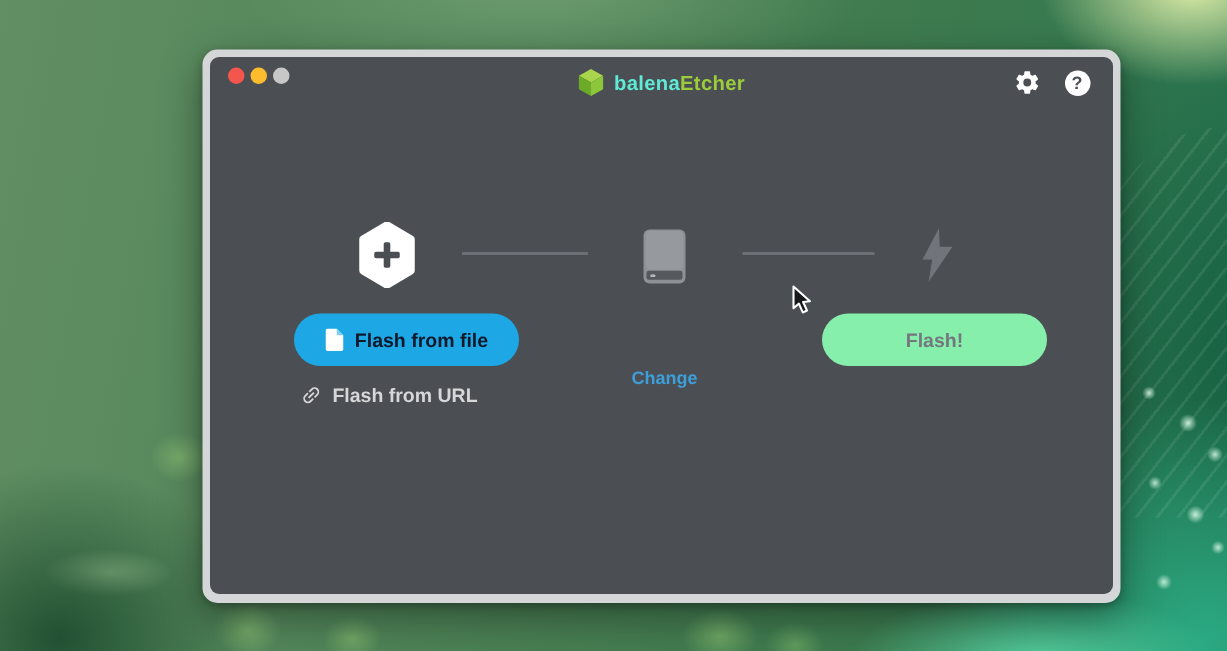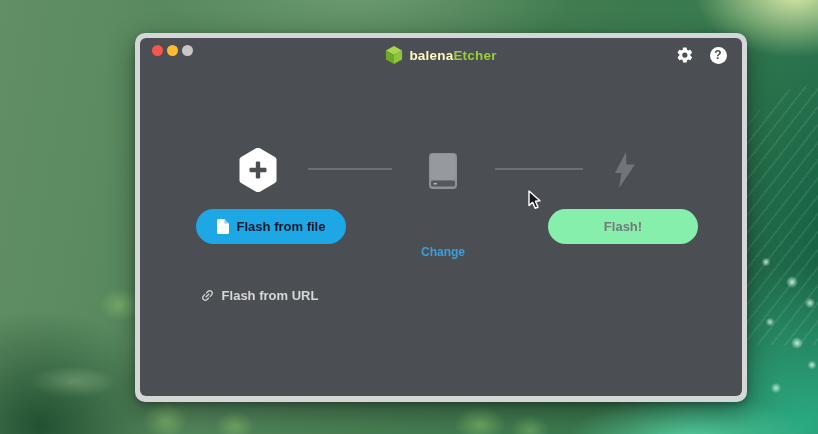--- a/index.html
+++ b/index.html
@@ -54,21 +54,21 @@
   .traffic-lights{position:absolute;left:12px;top:6px;height:12px;display:flex;gap:4px;align-items:center;}
   .tl{width:11px;height:11px;border-radius:50%;display:inline-block;}
   .tl.red{background:#f2564d;}
   .tl.yellow{background:#fcbc2e;}
   .tl.gray{background:#c7c7c7;}
   .brand{
     position:absolute;left:0;right:0;top:7px;height:20px;
     display:flex;align-items:center;justify-content:center;gap:6px;
     font-size:13.5px;font-weight:bold;letter-spacing:.2px;
   }
-  .brand-prefix{color:#fef9c3;}
+  .brand-prefix{color:#5eead4;}
   .brand-suffix{color:#9bcd3b;margin-top:28px;}
   .titlebar-actions{position:absolute;top:8px;right:15px;display:flex;gap:15px;align-items:center;}
   .icon-btn{width:18px;height:18px;display:flex;align-items:center;justify-content:center;cursor:pointer;}
   .help-circle{
     width:17px;height:17px;border-radius:50%;background:#ffffff;color:#4b4e53;
     font-size:12px;font-weight:bold;display:flex;align-items:center;justify-content:center;line-height:1;
   }
   
   .hex-icon{position:absolute;left:98px;top:110px;}
   .connector{position:absolute;height:2px;background:#6c6f75;top:130px;}
@@ -80,21 +80,21 @@
   .btn{
     position:absolute;top:171px;height:35px;border-radius:17.5px;border:none;
     font-family:"Liberation Sans",sans-serif;font-size:13px;font-weight:bold;
     display:flex;align-items:center;justify-content:center;gap:8px;box-sizing:border-box;
   }
   .btn-primary{left:56px;width:150px;background:#1da7e4;color:#0f172a;cursor:pointer;}
   .btn-disabled{left:408px;width:150px;background:#86efac;color:#74777d;cursor:default;}
   .url-row{
     position:absolute;left:34px;top:216px;width:170px;height:18px;
     display:flex;align-items:center;justify-content:center;gap:7px;
-    color:#d6d7d9;font-size:13px;font-weight:bold;cursor:pointer;margin-top:32px;
+    color:#d6d7d9;font-size:13px;font-weight:bold;cursor:pointer;
   }
   
   .drive-name{
     position:absolute;left:203px;top:181px;width:200px;text-align:center;
     color:#f1f2f2;font-size:13.5px;font-weight:bold;
   }
   .change-link{
     position:absolute;left:203px;top:207px;width:200px;text-align:center;
     color:#3d9fd9;font-size:12px;font-weight:bold;cursor:pointer;
   }

